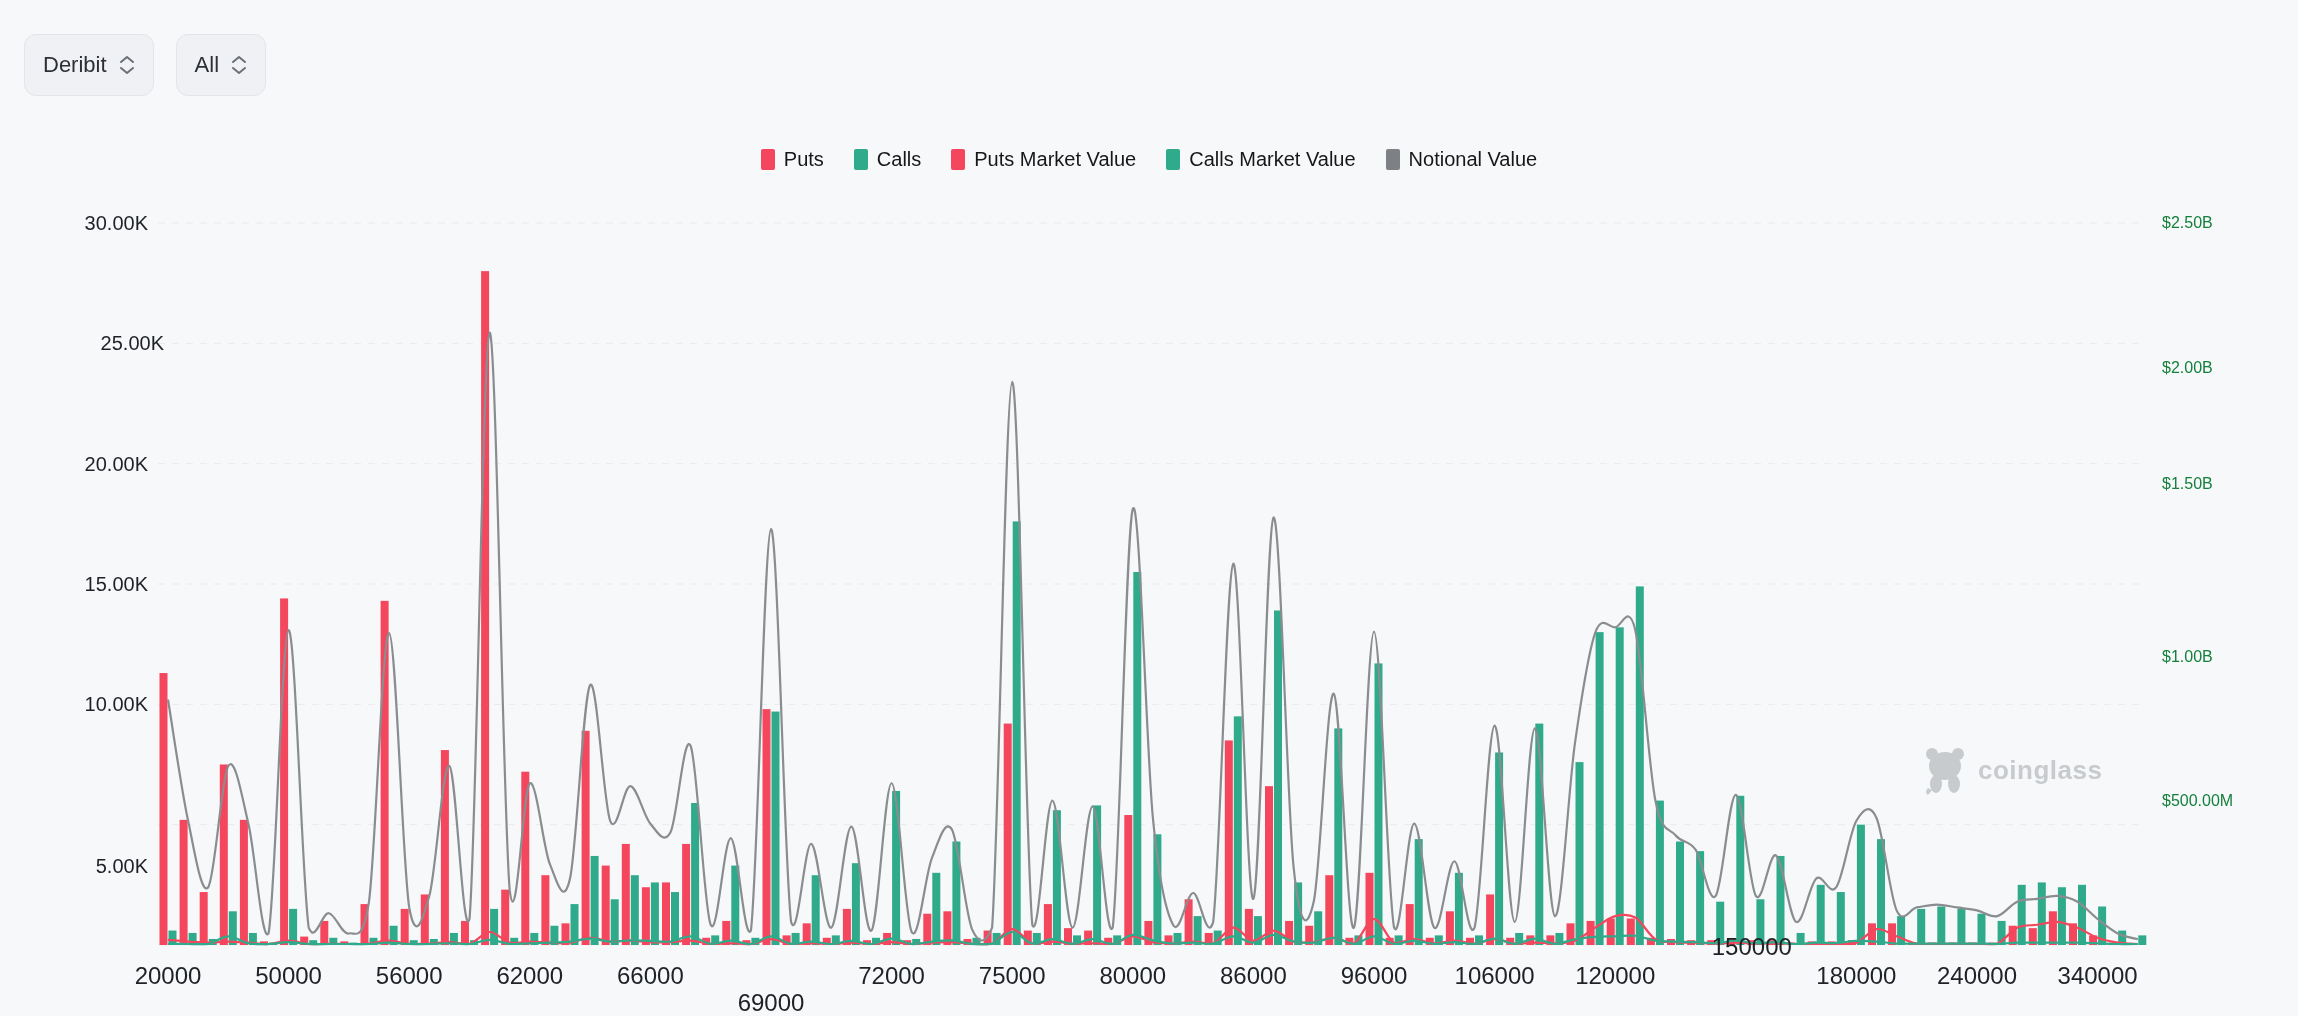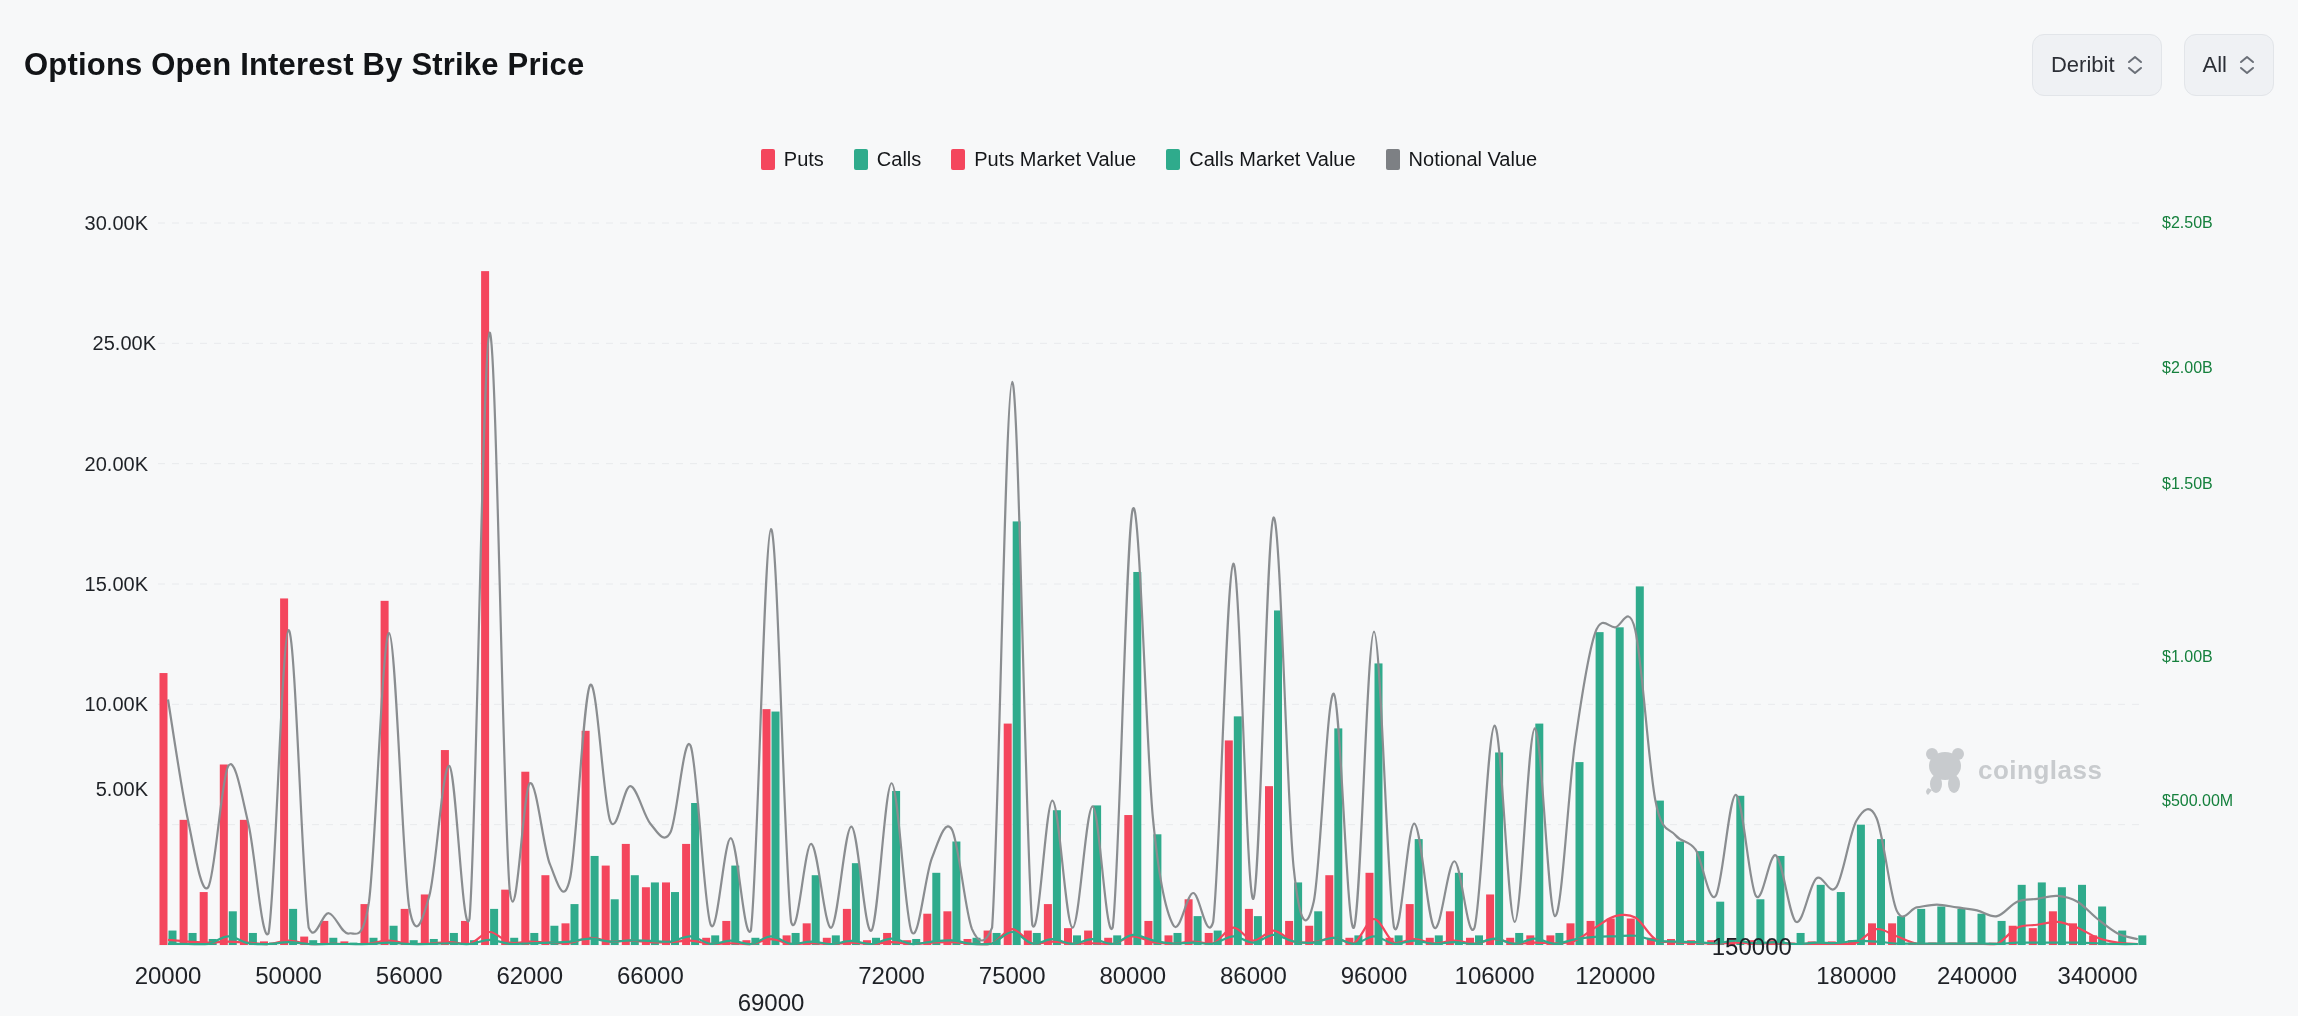--- a/index.html
+++ b/index.html
@@ -58,21 +58,20 @@
     position:absolute;display:flex;align-items:center;gap:10px;
     color:#c8cbce;pointer-events:none;
   }
   .watermark-text{font-size:26px;font-weight:700;letter-spacing:.5px;}
   svg#chart-svg{position:absolute;left:0;top:0;}
 </style>
 </head>
 <body>
 
 <div class="header-row">
-  <div class="page-title">Options Open Interest By Strike Price</div>
   <div class="controls">
     <div class="select">
       <span>Deribit</span>
       <span class="updown">
         <svg width="16" height="9" viewBox="0 0 16 9">
             <path d="M2 7 L8 2 L14 7" fill="none" stroke="#6b7078" stroke-width="2" stroke-linecap="round" stroke-linejoin="round"></path>
           </svg>
         <svg width="16" height="9" viewBox="0 0 16 9">
             <path d="M2 2 L8 7 L14 2" fill="none" stroke="#6b7078" stroke-width="2" stroke-linecap="round" stroke-linejoin="round"></path>
           </svg>
@@ -320,25 +319,25 @@
       <rect x="2078" y="884.8333333333334" width="8" height="60.16666666666663" fill="#2fab8c"></rect>
       <rect x="2098.1000000000004" y="906.4933333333333" width="8" height="38.50666666666666" fill="#2fab8c"></rect>
       <rect x="2118.2" y="930.56" width="8" height="14.440000000000055" fill="#2fab8c"></rect>
       <rect x="2138.3" y="935.3733333333333" width="8" height="9.626666666666665" fill="#2fab8c"></rect>
       <path d="M168,699.52C171.35,719.736 181.4,789.5293333333334 188.1,820.816C194.79999999999998,852.1026666666667 201.5,896.3853333333334 208.2,887.24C214.89999999999998,878.0946666666666 221.60000000000002,776.5333333333333 228.3,765.944C235,755.3546666666666 241.70000000000002,795.7866666666666 248.4,823.704C255.1,851.6213333333333 261.8,944.5 268.5,933.448C275.2,901.1986666666667 281.90000000000003,631.1706666666668 288.6,630.2080000000001C295.3,629.2453333333334 302.00000000000006,880.5013333333334 308.70000000000005,927.672C315.40000000000003,944.5 322.1,912.2693333333333 328.8,913.232C335.5,914.1946666666666 342.2,935.3733333333333 348.9,933.448C355.59999999999997,931.5226666666666 362.3,944.5 369,901.68C375.7,851.6213333333333 382.40000000000003,632.1333333333333 389.1,633.096C395.8,634.0586666666667 402.50000000000006,863.6546666666667 409.20000000000005,907.456C415.90000000000003,944.5 422.6,919.4893333333333 429.3,895.904C436,872.3186666666667 442.70000000000005,762.0933333333332 449.40000000000003,765.944C456.1,769.7946666666667 462.8,944.5 469.5,919.008C476.2,846.808 482.90000000000003,337.55733333333336 489.6,332.744C496.3,327.9306666666667 503.00000000000006,815.0400000000001 509.70000000000005,890.128C516.4000000000001,944.5 523.0999999999999,787.6039999999999 529.8,783.2719999999999C536.5,778.9399999999999 543.2,848.252 549.9000000000001,864.136C556.6000000000001,880.02 563.3,908.4186666666667 570,878.576C576.7,848.7333333333333 583.4,694.7066666666666 590.1,685.0799999999999C596.8000000000001,675.4533333333333 603.5,803.9693333333333 610.2,820.816C616.9000000000001,837.6626666666667 623.5999999999999,785.6786666666667 630.3,786.16C637,786.6413333333333 643.7,816.0026666666666 650.4000000000001,823.704C657.1000000000001,831.4053333333333 663.8,845.3639999999999 670.5,832.3679999999999C677.2,819.372 683.9,730.3253333333332 690.6,745.728C697.3000000000001,761.1306666666667 704,909.3813333333333 710.7,924.784C717.4000000000001,940.1866666666667 724.1,837.1813333333333 730.8000000000001,838.144C737.5000000000001,839.1066666666667 744.2,944.5 750.9000000000001,930.56C757.6000000000001,879.0573333333333 764.3,530.572 771,529.128C777.7,527.6840000000001 784.4,869.4306666666666 791.1,921.896C797.8000000000001,944.5 804.5,842.9573333333333 811.2,843.92C817.9000000000001,844.8826666666666 824.6,930.5600000000001 831.3000000000001,927.672C838.0000000000001,924.784 844.7,826.1106666666667 851.4000000000001,826.592C858.1000000000001,827.0733333333333 864.8,937.78 871.5,930.56C878.2,923.3399999999999 884.9,783.0313333333332 891.6,783.2719999999999C898.3000000000001,783.5126666666666 905,919.4893333333333 911.7,932.004C918.4000000000001,944.5 925.1,875.4473333333333 931.8000000000001,858.36C938.5000000000001,841.2726666666667 945.2,817.6873333333333 951.9000000000001,829.48C958.6000000000001,841.2726666666667 965.3,912.7506666666667 972,929.116C978.7,944.5 985.4,944.5 992.1,927.672C998.8000000000001,836.4593333333333 1005.5,382.32133333333337 1012.2,381.84000000000003C1018.9000000000001,381.3586666666667 1025.6000000000001,854.9906666666667 1032.3000000000002,924.784C1039.0000000000002,944.5 1045.7,800.1186666666667 1052.4,800.6C1059.1000000000001,801.0813333333333 1065.8,926.7093333333333 1072.5,927.672C1079.2,928.6346666666667 1085.8999999999999,806.376 1092.6,806.376C1099.3,806.376 1106,944.5 1112.7,927.672C1119.4,878.0946666666667 1126.1000000000001,527.2026666666667 1132.8000000000002,508.91200000000003C1139.5000000000002,490.6213333333334 1146.2,748.616 1152.9,817.928C1159.6000000000001,887.24 1166.3,912.2693333333333 1173,924.784C1179.7,937.2986666666667 1186.4,893.4973333333332 1193.1000000000001,893.016C1199.8000000000002,892.5346666666667 1206.5,944.5 1213.2,921.896C1219.9,867.024 1226.6000000000001,567.6346666666666 1233.3000000000002,563.784C1240.0000000000002,559.9333333333334 1246.7,906.4933333333333 1253.4,898.792C1260.1000000000001,891.0906666666667 1266.8,522.8706666666667 1273.5,517.576C1280.2,512.2813333333334 1286.9,803.0066666666667 1293.6000000000001,867.024C1300.3000000000002,931.0413333333333 1307,930.56 1313.7,901.68C1320.4,872.8 1327.1000000000001,689.412 1333.8000000000002,693.744C1340.5000000000002,698.076 1347.2,938.0206666666667 1353.9,927.672C1360.6000000000001,917.3233333333334 1367.3,631.652 1374,631.652C1380.7,631.652 1387.4,895.6633333333334 1394.1000000000001,927.672C1400.8000000000002,944.5 1407.5,823.704 1414.2,823.704C1420.9,823.704 1427.6000000000001,921.4146666666667 1434.3000000000002,927.672C1441.0000000000002,933.9293333333334 1447.7,861.248 1454.4,861.248C1461.1000000000001,861.248 1467.8,944.5 1474.5,927.672C1481.2,905.0493333333334 1487.9,726.4746666666666 1494.6000000000001,725.512C1501.3000000000002,724.5493333333333 1508,921.4146666666666 1514.7,921.896C1521.4,922.3773333333334 1528.1000000000001,729.3626666666667 1534.8000000000002,728.4C1541.5000000000002,727.4373333333333 1548.2,913.7133333333334 1554.9,916.12C1561.6000000000001,918.5266666666666 1568.3,790.0106666666666 1575,742.8399999999999C1581.7,695.6693333333333 1588.4,652.3493333333333 1595.1000000000001,633.096C1601.8000000000002,613.8426666666667 1608.5,627.8013333333332 1615.2,627.3199999999999C1621.9,626.8386666666667 1628.6000000000001,601.3280000000001 1635.3000000000002,630.2080000000001C1642.0000000000002,659.0880000000001 1648.7,766.4253333333334 1655.4,800.6C1662.1000000000001,834.7746666666667 1668.8,827.0733333333333 1675.5,835.256C1682.2,843.4386666666667 1688.9,839.588 1695.6000000000001,849.696C1702.3000000000002,859.8040000000001 1709,905.0493333333334 1715.7,895.904C1722.4,886.7586666666666 1729.1000000000001,794.8240000000001 1735.8000000000002,794.8240000000001C1742.5000000000002,794.8240000000001 1749.2,885.796 1755.9,895.904C1762.6000000000001,906.012 1769.3,851.14 1776,855.472C1782.7,859.804 1789.4,918.0453333333332 1796.1000000000001,921.896C1802.8000000000002,925.7466666666667 1809.5,884.352 1816.2,878.576C1822.9,872.8000000000001 1829.6000000000001,896.8666666666667 1836.3000000000002,887.24C1843.0000000000002,877.6133333333333 1849.7,832.368 1856.4,820.816C1863.1000000000001,809.264 1869.8000000000002,803.0066666666667 1876.5000000000002,817.928C1883.2000000000003,832.8493333333333 1889.9,895.4226666666667 1896.6000000000001,910.344C1903.3000000000002,925.2653333333334 1910,908.4186666666667 1916.7,907.456C1923.4,906.4933333333333 1930.1000000000001,904.568 1936.8000000000002,904.568C1943.5000000000002,904.568 1950.2,906.4933333333333 1956.9,907.456C1963.6000000000001,908.4186666666667 1970.3000000000002,908.9000000000001 1977.0000000000002,910.344C1983.7000000000003,911.788 1990.4,917.5640000000001 1997.1000000000001,916.12C2003.8000000000002,914.6759999999999 2010.5,904.568 2017.2,901.68C2023.9,898.7919999999999 2030.6000000000001,899.7546666666667 2037.3000000000002,898.792C2044.0000000000002,897.8293333333334 2050.7000000000003,895.4226666666667 2057.4,895.904C2064.1,896.3853333333333 2070.8,897.8293333333332 2077.5,901.68C2084.2,905.5306666666667 2090.9000000000005,913.7133333333334 2097.6000000000004,919.008C2104.3,924.3026666666667 2111,930.0786666666667 2117.7,933.448C2124.3999999999996,936.8173333333333 2134.4500000000003,938.2613333333334 2137.8,939.224" fill="none" stroke="#8a8d90" stroke-width="2.2" stroke-linejoin="round"></path>
       <path d="M168,939.8016C171.35,940.0904 181.4,941.0530666666666 188.1,941.5344C194.79999999999998,942.0157333333334 201.5,942.6896 208.2,942.6896C214.89999999999998,942.6896 221.60000000000002,941.5344 228.3,941.5344C235,941.5344 241.70000000000002,942.2786666666667 248.4,942.6896C255.1,943.1005333333334 261.8,944.3369333333334 268.5,944C275.2,943.6630666666666 281.90000000000003,940.668 288.6,940.668C295.3,940.668 302.00000000000006,943.4705333333334 308.70000000000005,944C315.40000000000003,944.5 322.1,943.8448 328.8,943.8448C335.5,943.8448 342.2,944.0481333333333 348.9,944C355.59999999999997,943.9518666666667 362.3,944.1113333333334 369,943.556C375.7,943.0006666666667 382.40000000000003,940.6198666666667 389.1,940.668C395.8,940.7161333333333 402.50000000000006,943.3634666666667 409.20000000000005,943.8448C415.90000000000003,944.3261333333332 422.6,943.8448000000001 429.3,943.556C436,943.2672 442.70000000000005,942.0638666666666 449.40000000000003,942.112C456.1,942.1601333333333 462.8,944.5 469.5,943.8448C476.2,942.1601333333333 482.90000000000003,932.1965333333334 489.6,932.004C496.3,931.8114666666667 503.00000000000006,941.1012000000001 509.70000000000005,942.6896C516.4000000000001,944.278 523.0999999999999,941.5344 529.8,941.5344C536.5,941.5344 543.2,942.4970666666667 549.9000000000001,942.6896C556.6000000000001,942.8821333333334 563.3,943.5078666666667 570,942.6896C576.7,941.8713333333334 583.4,937.9725333333333 590.1,937.78C596.8000000000001,937.5874666666666 603.5,941.0530666666666 610.2,941.5344C616.9000000000001,942.0157333333334 623.5999999999999,940.5717333333333 630.3,940.668C637,940.7642666666667 643.7,941.8713333333333 650.4000000000001,942.112C657.1000000000001,942.3526666666667 663.8,942.3526666666667 670.5,942.112C677.2,941.8713333333333 683.9,940.3792 690.6,940.668C697.3000000000001,940.9568 704,943.4115999999999 710.7,943.8448C717.4000000000001,944.278 724.1,943.2413333333334 730.8000000000001,943.2672C737.5000000000001,943.2930666666666 744.2,944.5 750.9000000000001,944C757.6000000000001,943.3261333333334 764.3,939.2498666666668 771,939.224C777.7,939.1981333333333 784.4,943.1709333333333 791.1,943.8448C797.8000000000001,944.5 804.5,943.2413333333334 811.2,943.2672C817.9000000000001,943.2930666666666 824.6,944.0962666666667 831.3000000000001,944C838.0000000000001,943.9037333333333 844.7,942.6896 851.4000000000001,942.6896C858.1000000000001,942.6896 864.8,944.0962666666667 871.5,944C878.2,943.9037333333333 884.9,942.112 891.6,942.112C898.3000000000001,942.112 905,943.9037333333333 911.7,944C918.4000000000001,944.0962666666667 925.1,943.0042666666667 931.8000000000001,942.6896C938.5000000000001,942.3749333333334 945.2,941.9194666666666 951.9000000000001,942.112C958.6000000000001,942.3045333333333 965.3,943.6041333333333 972,943.8448C978.7,944.0854666666667 985.4,944.5 992.1,943.556C998.8000000000001,941.1012000000001 1005.5,929.1641333333333 1012.2,929.116C1018.9000000000001,929.0678666666666 1025.6000000000001,941.1974666666666 1032.3000000000002,943.2672C1039.0000000000002,944.5 1045.7,941.4862666666667 1052.4,941.5344C1059.1000000000001,941.5825333333333 1065.8,943.2672 1072.5,943.556C1079.2,943.8448000000001 1085.8999999999999,943.2190666666667 1092.6,943.2672C1099.3,943.3153333333333 1106,944.5 1112.7,943.8448C1119.4,942.6895999999999 1126.1000000000001,936.6248 1132.8000000000002,936.336C1139.5000000000002,936.0472 1146.2,940.9086666666666 1152.9,942.112C1159.6000000000001,943.3153333333333 1166.3,943.6522666666667 1173,943.556C1179.7,943.4597333333334 1186.4,941.5825333333333 1193.1000000000001,941.5344C1199.8000000000002,941.4862666666667 1206.5,944.5 1213.2,943.2672C1219.9,940.9568 1226.6000000000001,928.1052 1233.3000000000002,927.672C1240.0000000000002,927.2388000000001 1246.7,940.1866666666667 1253.4,940.668C1260.1000000000001,941.1493333333333 1266.8,930.4155999999999 1273.5,930.56C1280.2,930.7044 1286.9,939.6090666666666 1293.6000000000001,941.5344C1300.3000000000002,943.4597333333334 1307,942.7377333333333 1313.7,942.112C1320.4,941.4862666666667 1327.1000000000001,937.5874666666666 1333.8000000000002,937.78C1340.5000000000002,937.9725333333333 1347.2,944.5 1353.9,943.2672C1360.6000000000001,940.1385333333334 1367.3,919.1042666666667 1374,919.008C1380.7,918.9117333333334 1387.4,939.3202666666667 1394.1000000000001,942.6896C1400.8000000000002,944.5 1407.5,939.1277333333334 1414.2,939.224C1420.9,939.3202666666667 1427.6000000000001,943.0265333333333 1434.3000000000002,943.2672C1441.0000000000002,943.5078666666667 1447.7,940.6198666666667 1454.4,940.668C1461.1000000000001,940.7161333333333 1467.8,943.7966666666667 1474.5,943.556C1481.2,943.3153333333333 1487.9,939.224 1494.6000000000001,939.224C1501.3000000000002,939.224 1508,942.9784000000001 1514.7,943.556C1521.4,944.1336 1528.1000000000001,942.7377333333334 1534.8000000000002,942.6896C1541.5000000000002,942.6414666666667 1548.2,943.6041333333334 1554.9,943.2672C1561.6000000000001,942.9302666666666 1568.3,943.2672 1575,940.668C1581.7,938.0688 1588.4,931.7633333333333 1595.1000000000001,927.672C1601.8000000000002,923.5806666666667 1608.5,917.8046666666667 1615.2,916.12C1621.9,914.4353333333333 1628.6000000000001,913.7133333333333 1635.3000000000002,917.564C1642.0000000000002,921.4146666666667 1648.7,935.1326666666668 1655.4,939.224C1662.1000000000001,943.3153333333333 1668.8,941.5344 1675.5,942.112C1682.2,942.6895999999999 1688.9,942.4489333333333 1695.6000000000001,942.6896C1702.3000000000002,942.9302666666667 1709,943.556 1715.7,943.556C1722.4,943.556 1729.1000000000001,942.6896 1735.8000000000002,942.6896C1742.5000000000002,942.6896 1749.2,943.4597333333334 1755.9,943.556C1762.6000000000001,943.6522666666667 1769.3,943.1932 1776,943.2672C1782.7,943.3412 1789.4,943.9037333333333 1796.1000000000001,944C1802.8000000000002,944.0962666666667 1809.5,943.8706666666667 1816.2,943.8448C1822.9,943.8189333333332 1829.6000000000001,944.0373333333333 1836.3000000000002,943.8448C1843.0000000000002,943.6522666666666 1849.7,944.5 1856.4,942.6896C1863.1000000000001,940.2348000000001 1869.8000000000002,930.1749333333333 1876.5000000000002,929.116C1883.2000000000003,928.0570666666666 1889.9,933.9293333333334 1896.6000000000001,936.336C1903.3000000000002,938.7426666666667 1910,942.3045333333334 1916.7,943.556C1923.4,944.5 1930.1000000000001,943.7966666666666 1936.8000000000002,943.8448C1943.5000000000002,943.8929333333333 1950.2,943.8448 1956.9,943.8448C1963.6000000000001,943.8448 1970.3000000000002,943.8448 1977.0000000000002,943.8448C1983.7000000000003,943.8448 1990.4,944.5 1997.1000000000001,943.8448C2003.8000000000002,941.1493333333333 2010.5,930.8488 2017.2,927.672C2023.9,924.4952000000001 2030.6000000000001,925.7466666666667 2037.3000000000002,924.784C2044.0000000000002,923.8213333333333 2050.7000000000003,921.4146666666666 2057.4,921.896C2064.1,922.3773333333334 2070.8,925.0246666666667 2077.5,927.672C2084.2,930.3193333333334 2090.9000000000005,935.2770666666667 2097.6000000000004,937.78C2104.3,940.2829333333333 2111,941.6529333333334 2117.7,942.6896C2124.3999999999996,943.7262666666667 2134.4500000000003,943.7816 2137.8,944" fill="none" stroke="#f4465d" stroke-width="2.2" stroke-linejoin="round"></path>
       <path d="M168,943.8448C171.35,943.8706666666667 181.4,943.9741333333334 188.1,944C194.79999999999998,944.0258666666666 201.5,944.5 208.2,944C214.89999999999998,942.7226666666667 221.60000000000002,936.4581333333333 228.3,936.336C235,936.2138666666667 241.70000000000002,941.9898666666667 248.4,943.2672C255.1,944.5 261.8,944.1925333333334 268.5,944C275.2,943.8074666666666 281.90000000000003,942.112 288.6,942.112C295.3,942.112 302.00000000000006,943.6853333333333 308.70000000000005,944C315.40000000000003,944.3146666666667 322.1,944 328.8,944C335.5,944 342.2,944 348.9,944C355.59999999999997,944 362.3,944.2184 369,944C375.7,943.7816 382.40000000000003,942.6896 389.1,942.6896C395.8,942.6896 402.50000000000006,943.7816 409.20000000000005,944C415.90000000000003,944.2184 422.6,944.1221333333333 429.3,944C436,943.8778666666667 442.70000000000005,943.2672 449.40000000000003,943.2672C456.1,943.2672 462.8,944.5 469.5,944C476.2,943.4224 482.90000000000003,939.8274666666666 489.6,939.8016C496.3,939.7757333333334 503.00000000000006,943.2672 509.70000000000005,943.8448C516.4000000000001,944.4223999999999 523.0999999999999,943.4597333333334 529.8,943.2672C536.5,943.0746666666666 543.2,942.9784000000001 549.9000000000001,942.6896C556.6000000000001,942.4008 563.3,942.2082666666666 570,941.5344C576.7,940.8605333333334 583.4,938.6464 590.1,938.6464C596.8000000000001,938.6464 603.5,941.2456 610.2,941.5344C616.9000000000001,941.8232 623.5999999999999,940.4754666666666 630.3,940.3792C637,940.2829333333333 643.7,940.7642666666667 650.4000000000001,940.9568C657.1000000000001,941.1493333333334 663.8,942.3045333333333 670.5,941.5344C677.2,940.7642666666667 683.9,935.9509333333333 690.6,936.336C697.3000000000001,936.7210666666667 704,943.1228 710.7,943.8448C717.4000000000001,944.5 724.1,940.6421333333333 730.8000000000001,940.668C737.5000000000001,940.6938666666667 744.2,944.5 750.9000000000001,944C757.6000000000001,943.278 764.3,936.3618666666666 771,936.336C777.7,936.3101333333334 784.4,942.9784 791.1,943.8448C797.8000000000001,944.5 804.5,941.5085333333334 811.2,941.5344C817.9000000000001,941.5602666666666 824.6,944.0962666666667 831.3000000000001,944C838.0000000000001,943.9037333333333 844.7,940.9568 851.4000000000001,940.9568C858.1000000000001,940.9568 864.8,944.3850666666667 871.5,944C878.2,943.6149333333333 884.9,938.6464 891.6,938.6464C898.3000000000001,938.6464 905,943.5186666666666 911.7,944C918.4000000000001,944.4813333333334 925.1,942.1378666666667 931.8000000000001,941.5344C938.5000000000001,940.9309333333333 945.2,939.9941333333334 951.9000000000001,940.3792C958.6000000000001,940.7642666666666 965.3,943.3153333333332 972,943.8448C978.7,944.3742666666667 985.4,944.5 992.1,943.556C998.8000000000001,941.5825333333333 1005.5,932.004 1012.2,932.004C1018.9000000000001,932.004 1025.6000000000001,942.3526666666667 1032.3000000000002,943.556C1039.0000000000002,944.5 1045.7,939.1758666666667 1052.4,939.224C1059.1000000000001,939.2721333333334 1065.8,943.8448 1072.5,943.8448C1079.2,943.8448 1085.8999999999999,939.224 1092.6,939.224C1099.3,939.224 1106,944.5 1112.7,943.8448C1119.4,943.1228 1126.1000000000001,935.4696 1132.8000000000002,934.892C1139.5000000000002,934.3144000000001 1146.2,938.9352 1152.9,940.3792C1159.6000000000001,941.8231999999999 1166.3,943.1709333333333 1173,943.556C1179.7,943.9410666666668 1186.4,942.6896 1193.1000000000001,942.6896C1199.8000000000002,942.6896 1206.5,944.5 1213.2,943.556C1219.9,942.4970666666667 1226.6000000000001,936.4804 1233.3000000000002,936.336C1240.0000000000002,936.1916 1246.7,942.9302666666667 1253.4,942.6896C1260.1000000000001,942.4489333333333 1266.8,935.0845333333334 1273.5,934.892C1280.2,934.6994666666667 1286.9,940.2348 1293.6000000000001,941.5344C1300.3000000000002,942.8340000000001 1307,943.3153333333333 1313.7,942.6896C1320.4,942.0638666666667 1327.1000000000001,937.5874666666666 1333.8000000000002,937.78C1340.5000000000002,937.9725333333333 1347.2,944.0854666666667 1353.9,943.8448C1360.6000000000001,943.6041333333333 1367.3,936.336 1374,936.336C1380.7,936.336 1387.4,943.1228 1394.1000000000001,943.8448C1400.8000000000002,944.5 1407.5,940.668 1414.2,940.668C1420.9,940.668 1427.6000000000001,943.6041333333333 1434.3000000000002,943.8448C1441.0000000000002,944.0854666666667 1447.7,942.112 1454.4,942.112C1461.1000000000001,942.112 1467.8,944.4223999999999 1474.5,943.8448C1481.2,943.2672 1487.9,938.6464 1494.6000000000001,938.6464C1501.3000000000002,938.6464 1508,943.8448 1514.7,943.8448C1521.4,943.8448 1528.1000000000001,938.6464 1534.8000000000002,938.6464C1541.5000000000002,938.6464 1548.2,943.7485333333333 1554.9,943.8448C1561.6000000000001,943.9410666666666 1568.3,940.3792000000001 1575,939.224C1581.7,938.0688 1588.4,937.3949333333333 1595.1000000000001,936.9136C1601.8000000000002,936.4322666666667 1608.5,936.5285333333334 1615.2,936.336C1621.9,936.1434666666667 1628.6000000000001,935.0364000000001 1635.3000000000002,935.7584C1642.0000000000002,936.4804 1648.7,939.7053333333333 1655.4,940.668C1662.1000000000001,941.6306666666667 1668.8,941.2937333333333 1675.5,941.5344C1682.2,941.7750666666667 1688.9,941.8231999999999 1695.6000000000001,942.112C1702.3000000000002,942.4008 1709,943.5078666666667 1715.7,943.2672C1722.4,943.0265333333333 1729.1000000000001,940.668 1735.8000000000002,940.668C1742.5000000000002,940.668 1749.2,943.0265333333333 1755.9,943.2672C1762.6000000000001,943.5078666666667 1769.3,941.9898666666667 1776,942.112C1782.7,942.2341333333333 1789.4,943.9037333333333 1796.1000000000001,944C1802.8000000000002,944.0962666666667 1809.5,942.8598666666667 1816.2,942.6896C1822.9,942.5193333333334 1829.6000000000001,943.2672 1836.3000000000002,942.9784C1843.0000000000002,942.6895999999999 1849.7,941.1974666666667 1856.4,940.9568C1863.1000000000001,940.7161333333333 1869.8000000000002,941.1012000000001 1876.5000000000002,941.5344C1883.2000000000003,941.9676 1889.9,943.2190666666667 1896.6000000000001,943.556C1903.3000000000002,943.8929333333334 1910,943.556 1916.7,943.556C1923.4,943.556 1930.1000000000001,943.556 1936.8000000000002,943.556C1943.5000000000002,943.556 1950.2,943.556 1956.9,943.556C1963.6000000000001,943.556 1970.3000000000002,943.5078666666667 1977.0000000000002,943.556C1983.7000000000003,943.6041333333334 1990.4,943.9892 1997.1000000000001,943.8448C2003.8000000000002,943.7004 2010.5,942.8821333333334 2017.2,942.6896C2023.9,942.4970666666667 2030.6000000000001,942.6896 2037.3000000000002,942.6896C2044.0000000000002,942.6896 2050.7000000000003,942.6896 2057.4,942.6896C2064.1,942.6896 2070.8,942.5933333333334 2077.5,942.6896C2084.2,942.7858666666667 2090.9000000000005,943.0488 2097.6000000000004,943.2672C2104.3,943.4856 2111,943.8778666666667 2117.7,944C2124.3999999999996,944.1221333333333 2134.4500000000003,944 2137.8,944" fill="none" stroke="#2fab8c" stroke-width="2.2" stroke-linejoin="round"></path>
     </svg>
   <div id="yticks-left">
       <div class="ytick-left" style="left: 28px; top: 223px;">30.00K</div>
-      <div class="ytick-left" style="left: 36px; top: 343.333px;">25.00K</div>
+      <div class="ytick-left" style="left: 44px; top: 343.333px;">25.00K</div>
       <div class="ytick-left" style="left: 28px; top: 463.667px;">20.00K</div>
       <div class="ytick-left" style="left: 28px; top: 584px;">15.00K</div>
       <div class="ytick-left" style="left: 28px; top: 704.333px;">10.00K</div>
-      <div class="ytick-left" style="left: 28px; top: 789px;">5.00K</div>
+      <div class="ytick-left" style="left: 28px; top: 866px;">5.00K</div>
     </div>
   <div id="yticks-right">
       <div class="ytick-right" style="left: 2162px; top: 223px;">$2.50B</div>
       <div class="ytick-right" style="left: 2162px; top: 367.5px;">$2.00B</div>
       <div class="ytick-right" style="left: 2162px; top: 484px;">$1.50B</div>
       <div class="ytick-right" style="left: 2162px; top: 656.5px;">$1.00B</div>
       <div class="ytick-right" style="left: 2162px; top: 801px;">$500.00M</div>
     </div>
   <div id="xticks">
       <div class="xtick" style="left: 168px; top: 962px;">20000</div>

